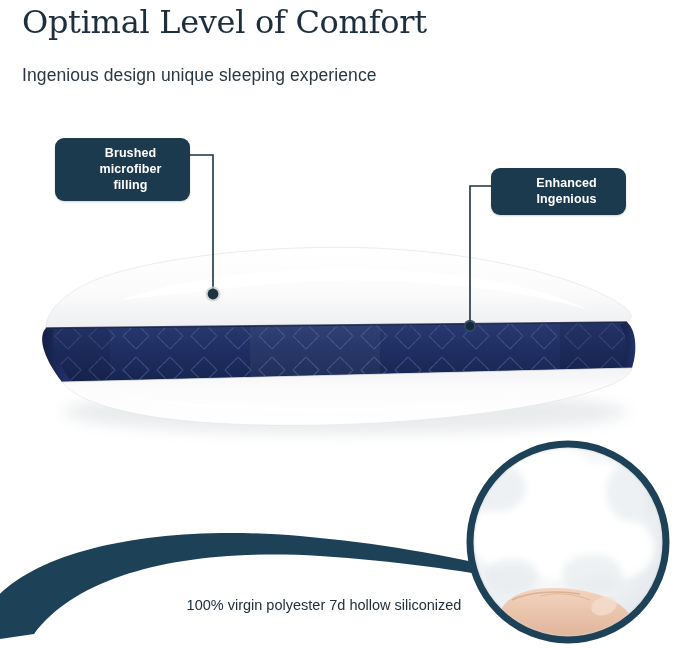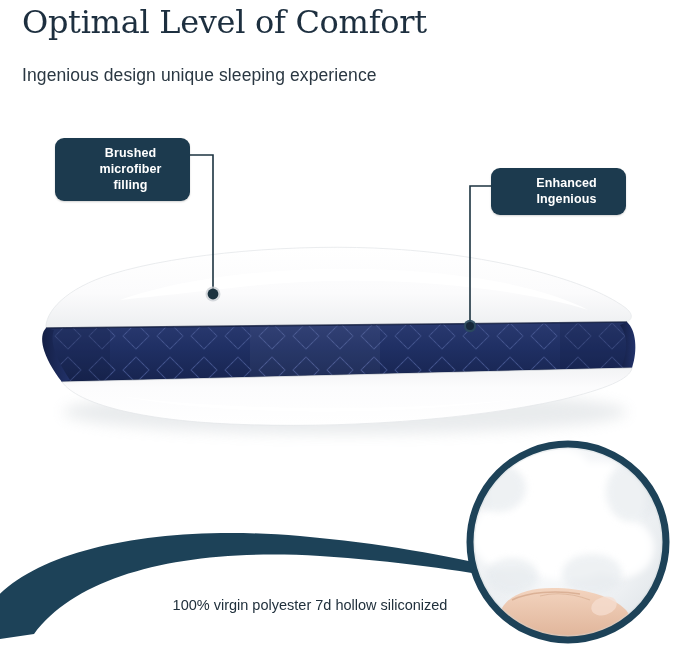--- a/index.html
+++ b/index.html
@@ -53,21 +53,21 @@
     letter-spacing: 0.1px;
     padding: 7px 12px 8px 28px;
     box-shadow: 0 1px 2px rgba(0,0,0,0.18);
   }
   #callout-microfiber { left: 55px; top: 138px; width: 135px; }
   #callout-stitching  { left: 491px; top: 168px; width: 135px; }
 
   
   #caption {
     position: absolute;
-    left: 110px; top: 596px; width: 400px;
+    left: 124px; top: 596px; width: 400px;
     text-align: center;
     font-family: "Liberation Sans", sans-serif;
     font-size: 14.5px;
     line-height: 19px;
     color: #20303c;
   }
   #caption .line2 { display: block; }
 </style>
 </head>
 <body>

